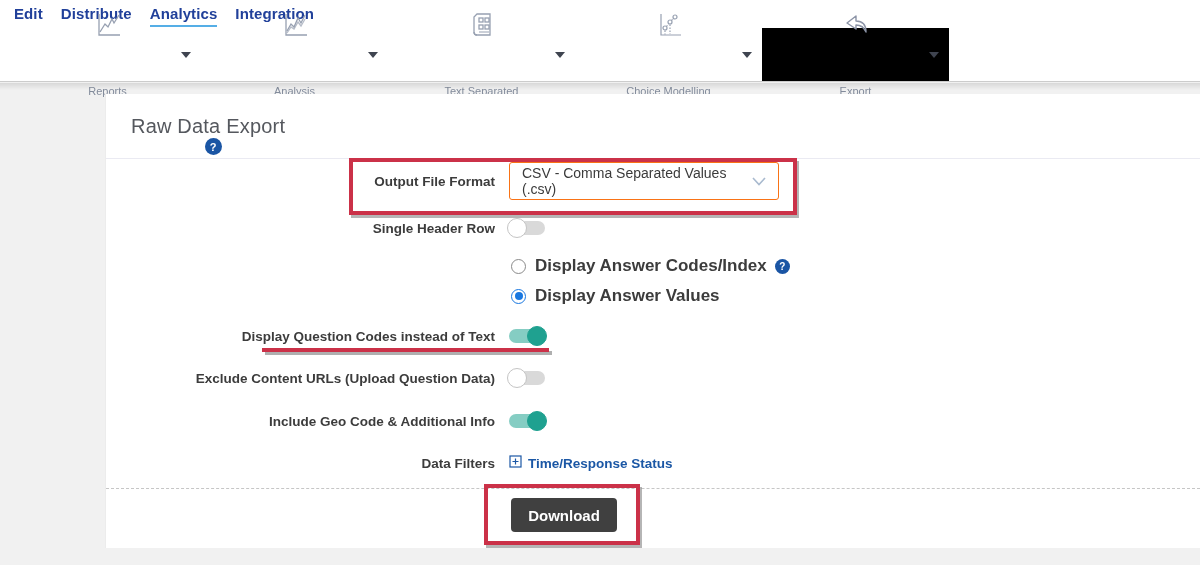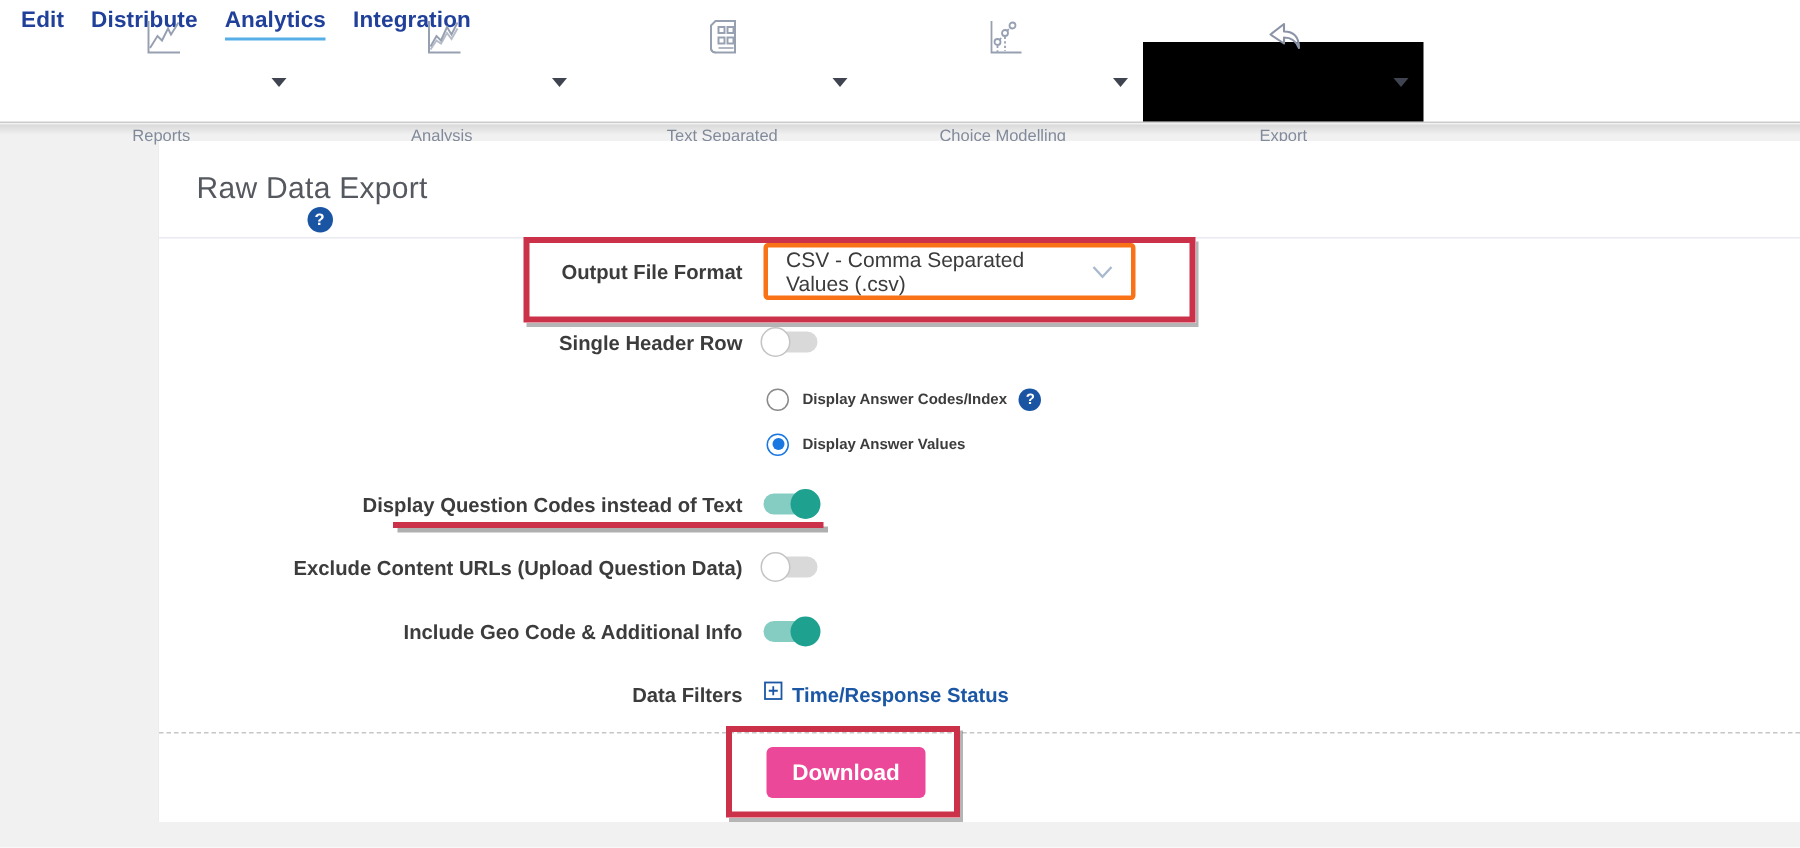--- a/index.html
+++ b/index.html
@@ -59,21 +59,21 @@
 
   .row { position:absolute; left:0; width:100%; display:flex; align-items:center; }
   .flabel {
     width:389px; text-align:right; font-size:13.5px; font-weight:700; color:#3c3c3c;
     flex:0 0 389px;
   }
   .ctrl { margin-left:14px; display:flex; align-items:center; }
 
   
   .select-box {
-    width:248px; height:38px; border:3px solid #f97316; border-radius:3px;
+    width:270px; height:38px; border:1px solid #f97316; border-radius:3px;
     background:#fff; display:flex; align-items:center; padding:0 12px;
     font-size:14px; color:#3b3b3b; cursor:pointer; justify-content:space-between;
   }
 
   
   .toggle { position:relative; width:36px; height:14px; border-radius:8px; cursor:pointer; display:inline-block; }
   .toggle .knob { position:absolute; top:-3px; width:20px; height:20px; border-radius:50%; }
   .toggle.off { background:#d9d9d9; }
   .toggle.off .knob { left:-2px; background:#fff; border:1px solid #c4c4c4; }
   .toggle.on { background:#85cdc3; }
@@ -82,34 +82,34 @@
   
   .radio {
     width:15px; height:15px; border-radius:50%; border:1.5px solid #8a8a8a;
     background:#fff; display:inline-block; position:relative; cursor:pointer; flex:0 0 15px;
   }
   .radio.selected { border-color:#1877e0; }
   .radio.selected::after {
     content:""; position:absolute; left:2.5px; top:2.5px; width:8px; height:8px;
     border-radius:50%; background:#1877e0;
   }
-  .radio-label { font-size:10px; font-weight:700; color:#3c3c3c; margin-left:9px; }
+  .radio-label { font-size:17px; font-weight:700; color:#3c3c3c; margin-left:9px; }
   .help-badge.small { width:15px; height:15px; font-size:10px; margin-left:8px; }
 
   
   .filters-link { display:flex; align-items:center; cursor:pointer; }
   .filters-link .link-text { font-size:13.5px; font-weight:700; color:#1b57a5; margin-left:6px; }
 
   
   .dashed-divider { position:absolute; left:0; top:394px; width:100%; border-top:1px dashed #c6c6c6; }
 
   
   .download-btn {
     position:absolute; left:405px; top:404px; width:106px; height:34px;
-    background:#ec4899; color:#fff; font-family:"Liberation Sans",sans-serif;
+    background:#404040; color:#fff; font-family:"Liberation Sans",sans-serif;
     font-size:15px; font-weight:700; border:none; border-radius:4px; cursor:pointer;
   }
 
   
   .anno-box { position:absolute; border:4px solid #cb3148; box-shadow:2px 3px 0 rgba(90,90,90,0.45); pointer-events:none; }
   .anno-box.format { left:243px; top:64px; width:448px; height:57px; }
   .anno-box.download { left:378px; top:390px; width:156px; height:61px; }
   .anno-underline { position:absolute; left:156px; top:254px; width:287px; height:4px; background:#cb3148; box-shadow:3px 3px 0 rgba(110,110,110,0.55); pointer-events:none; }
 </style>
 </head>

